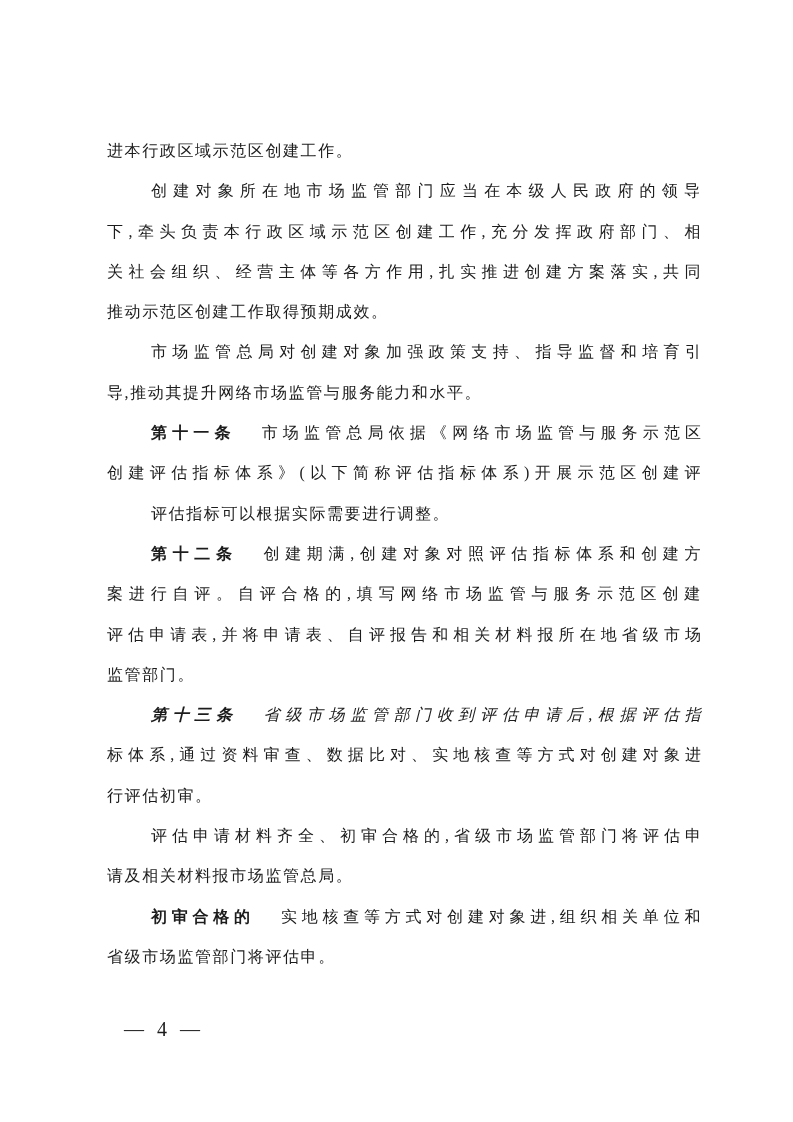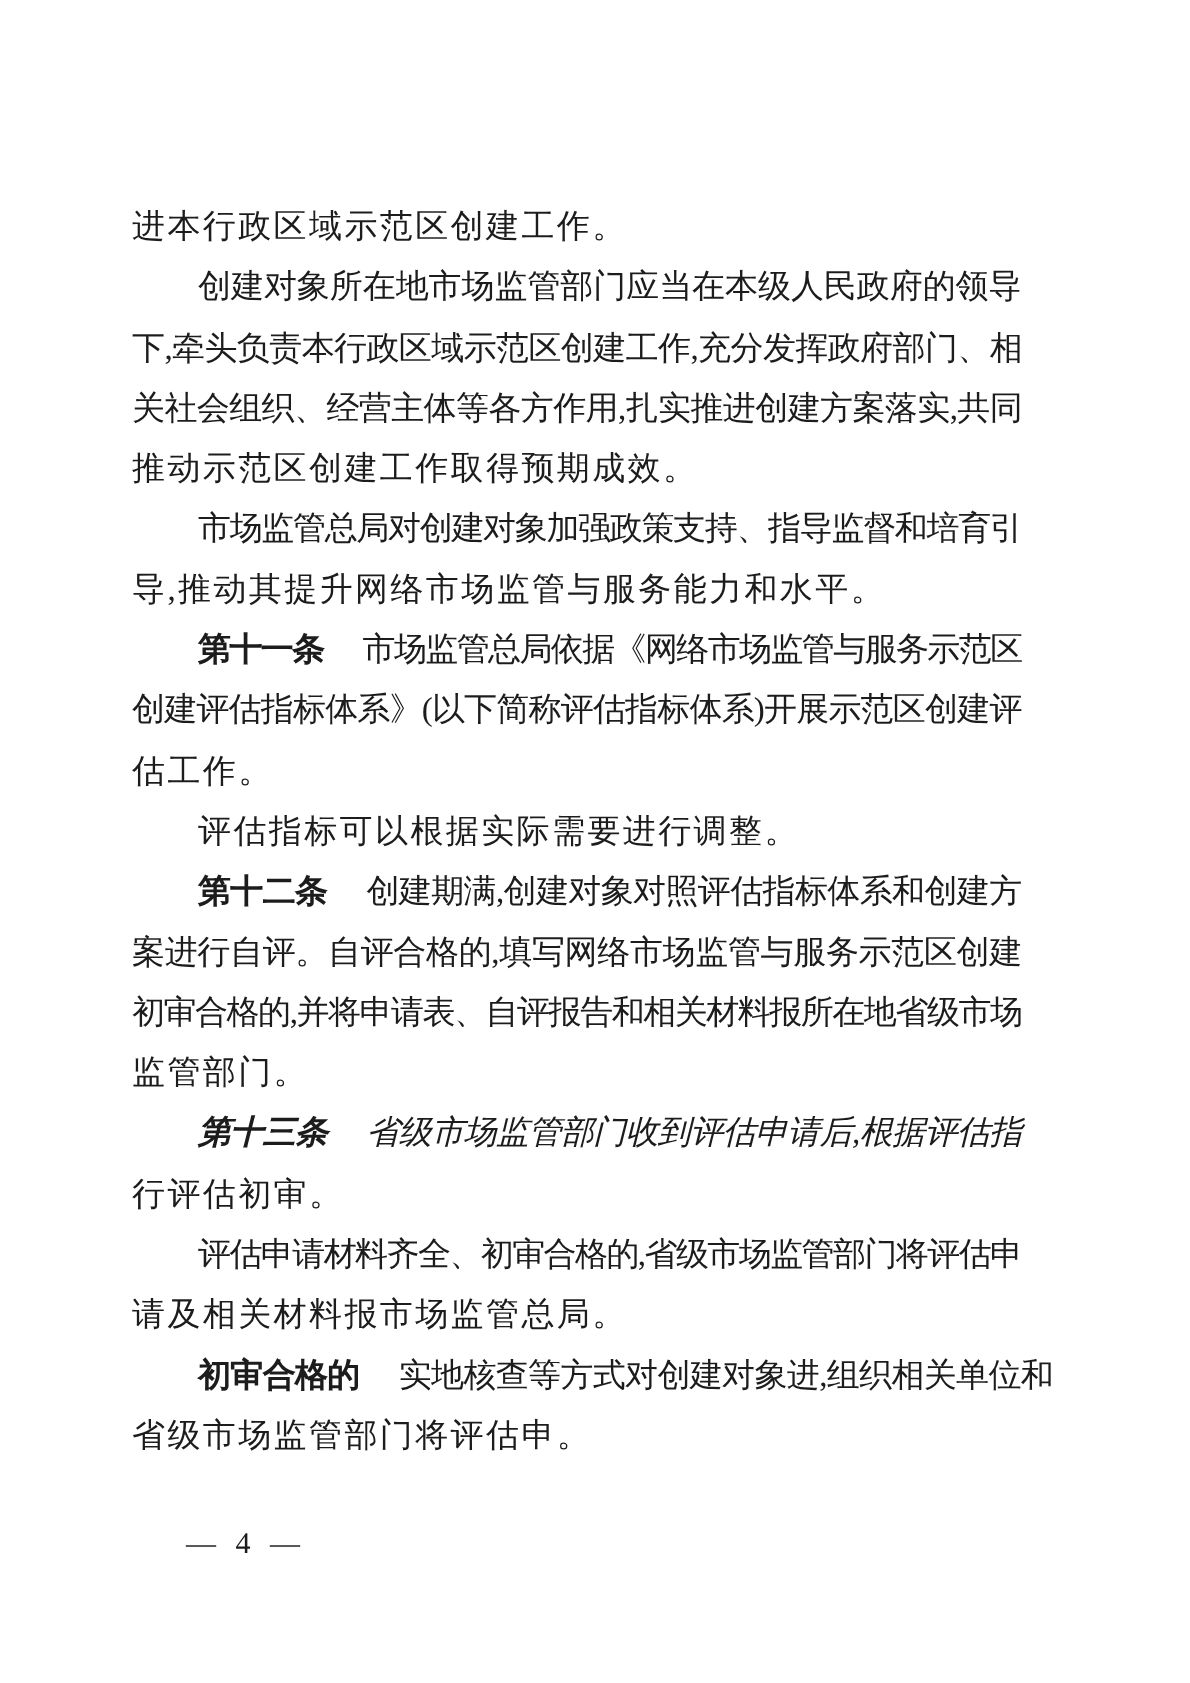--- a/index.html
+++ b/index.html
@@ -11,24 +11,24 @@
     position: relative;
     width: 793px;
     height: 1122px;
     background: #ffffff;
     overflow: hidden;
     font-family: "Liberation Serif", serif;
     color: #1c1c1c;
   }
   .text-block {
     position: absolute;
-    left: 88px;
+    left: 107px;
     top: 131px;
     width: 593px;
-    font-size: 22px;
+    font-size: 16px;
     line-height: 40.3px;
   }
   .line {
     height: 40.3px;
     letter-spacing: 1.6px;
     text-align: left;
     white-space: normal;
   }
   .line.justify {
     text-align: justify;
@@ -58,27 +58,27 @@
   <div class="text-block" id="text-block">
       <div class="line"><span>进本行政区域示范区创建工作。</span></div>
       <div class="line indent justify" style="letter-spacing: -0.04px; white-space: nowrap;"><span>创建对象所在地市场监管部门应当在本级人民政府的领导</span></div>
       <div class="line justify" style="letter-spacing: -0.4px; white-space: nowrap;"><span>下,牵头负责本行政区域示范区创建工作,充分发挥政府部门、相</span></div>
       <div class="line justify" style="letter-spacing: -0.4px; white-space: nowrap;"><span>关社会组织、经营主体等各方作用,扎实推进创建方案落实,共同</span></div>
       <div class="line"><span>推动示范区创建工作取得预期成效。</span></div>
       <div class="line indent justify" style="letter-spacing: -0.9px; white-space: nowrap;"><span>市场监管总局对创建对象加强政策支持、指导监督和培育引</span></div>
       <div class="line"><span>导,推动其提升网络市场监管与服务能力和水平。</span></div>
       <div class="line indent justify" style="letter-spacing: -1.08px; white-space: nowrap;"><span class="article-num">第十一条</span><span>市场监管总局依据《网络市场监管与服务示范区</span></div>
       <div class="line justify" style="letter-spacing: -0.537931px; white-space: nowrap;"><span>创建评估指标体系》(以下简称评估指标体系)开展示范区创建评</span></div>
-      <div class="line"><span>估工作。</span></div>
       <div class="line indent"><span>评估指标可以根据实际需要进行调整。</span></div>
       <div class="line indent justify" style="letter-spacing: -0.44px; white-space: nowrap;"><span class="article-num">第十二条</span><span>创建期满,创建对象对照评估指标体系和创建方</span></div>
       <div class="line justify" style="letter-spacing: -0.221429px; white-space: nowrap;"><span>案进行自评。自评合格的,填写网络市场监管与服务示范区创建</span></div>
-      <div class="line justify" style="letter-spacing: -0.986207px; white-space: nowrap;"><span>初审合格的,并将申请表、自评报告和相关材料报所在地省级市场</span></div>
+      <div class="line justify" style="letter-spacing: -0.986207px; white-space: nowrap;"><span>评估申请表,并将申请表、自评报告和相关材料报所在地省级市场</span></div>
       <div class="line"><span>监管部门。</span></div>
       <div class="line indent justify" style="letter-spacing: -0.44px; white-space: nowrap; font-style: italic;"><span class="article-num">第十三条</span><span>省级市场监管部门收到评估申请后,根据评估指</span></div>
+      <div class="line justify" style="letter-spacing: -0.986207px; white-space: nowrap;"><span>标体系,通过资料审查、数据比对、实地核查等方式对创建对象进</span></div>
       <div class="line"><span>行评估初审。</span></div>
       <div class="line indent justify" style="letter-spacing: -1.06667px; white-space: nowrap;"><span>评估申请材料齐全、初审合格的,省级市场监管部门将评估申</span></div>
       <div class="line"><span>请及相关材料报市场监管总局。</span></div>
       <div class="line indent justify" style="letter-spacing: -0.44px; white-space: nowrap;"><span class="article-num">初审合格的</span><span>实地核查等方式对创建对象进,组织相关单位和</span></div>
       <div class="line"><span>省级市场监管部门将评估申。</span></div>
     </div>
   <div class="page-number">— 4 —</div>
 </div>
 
 </body></html>

